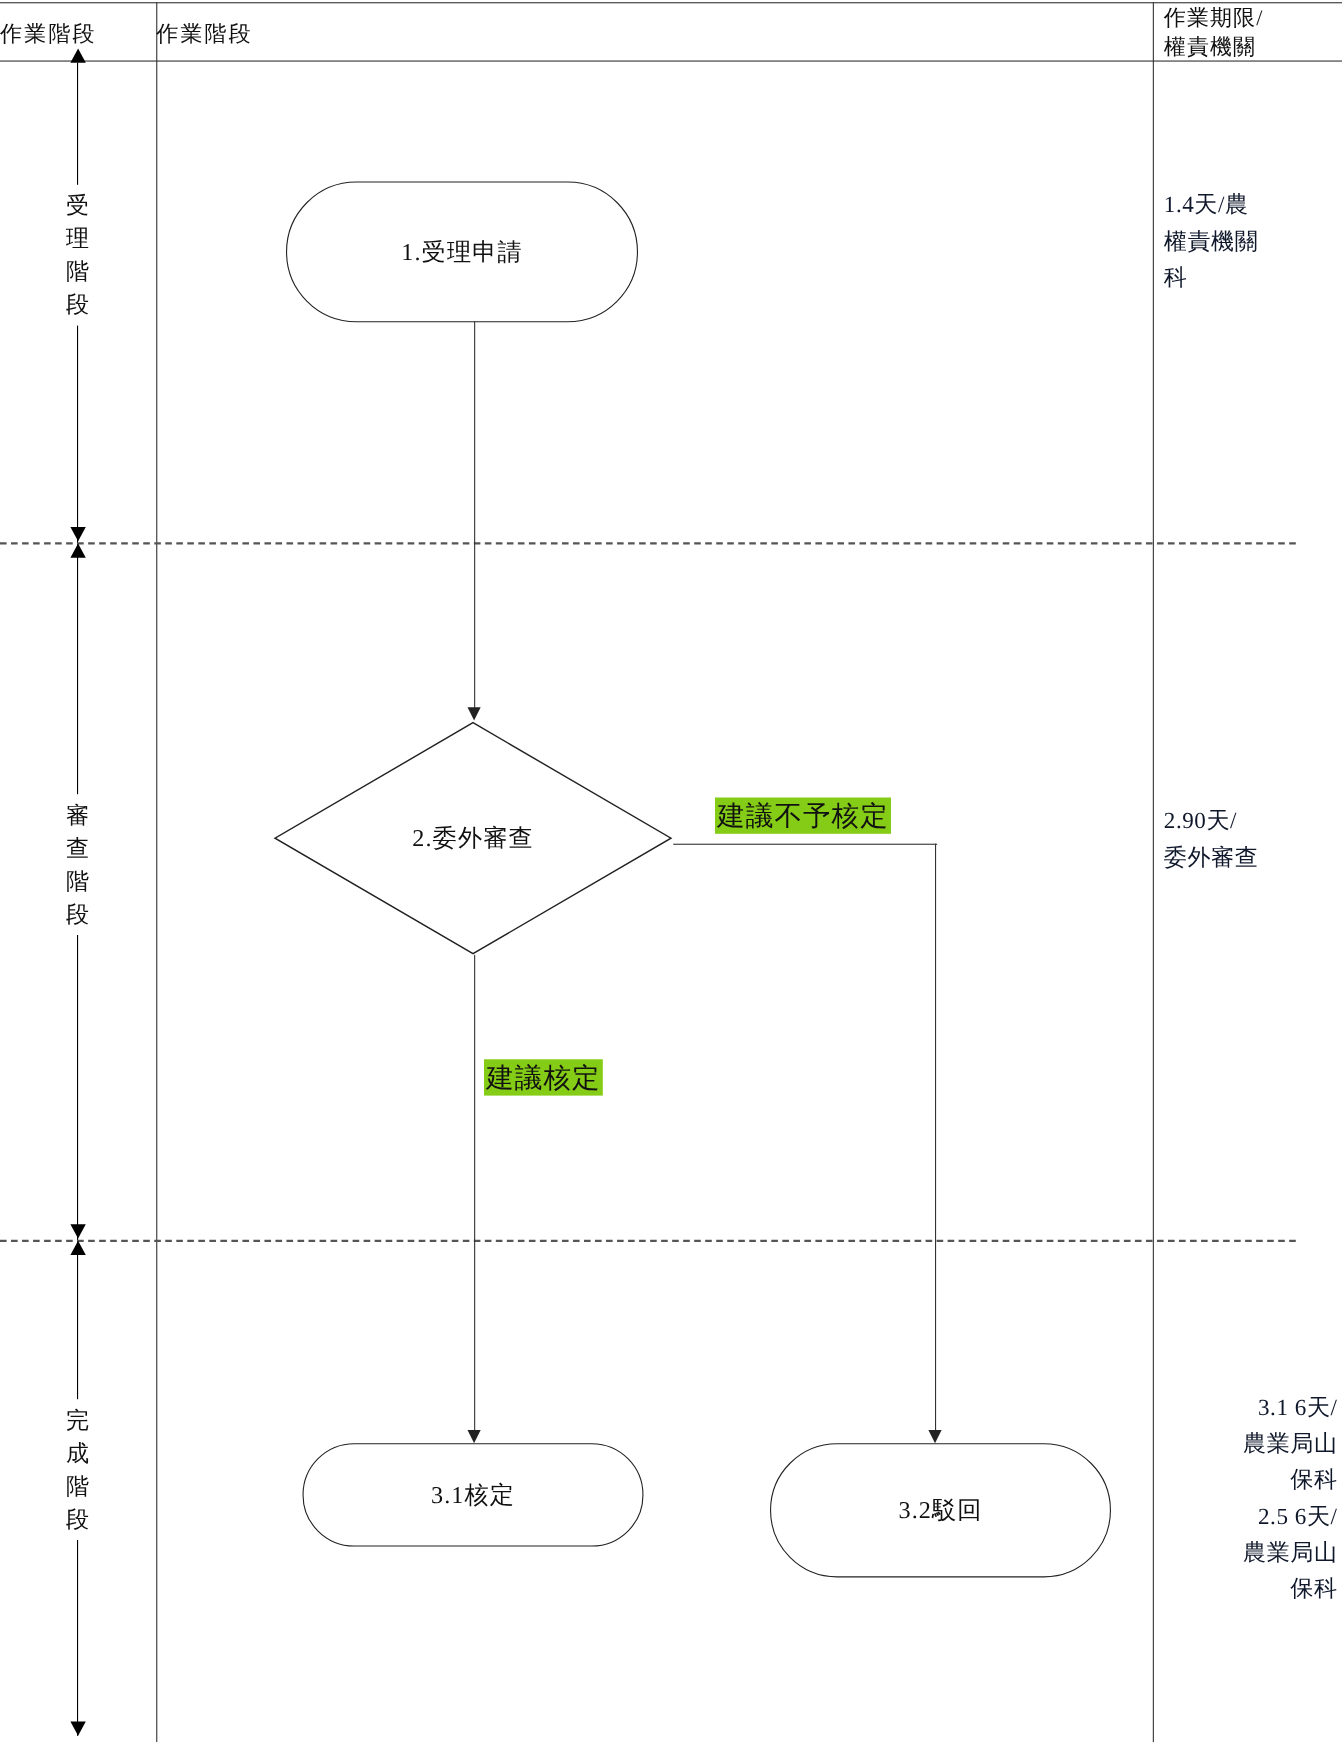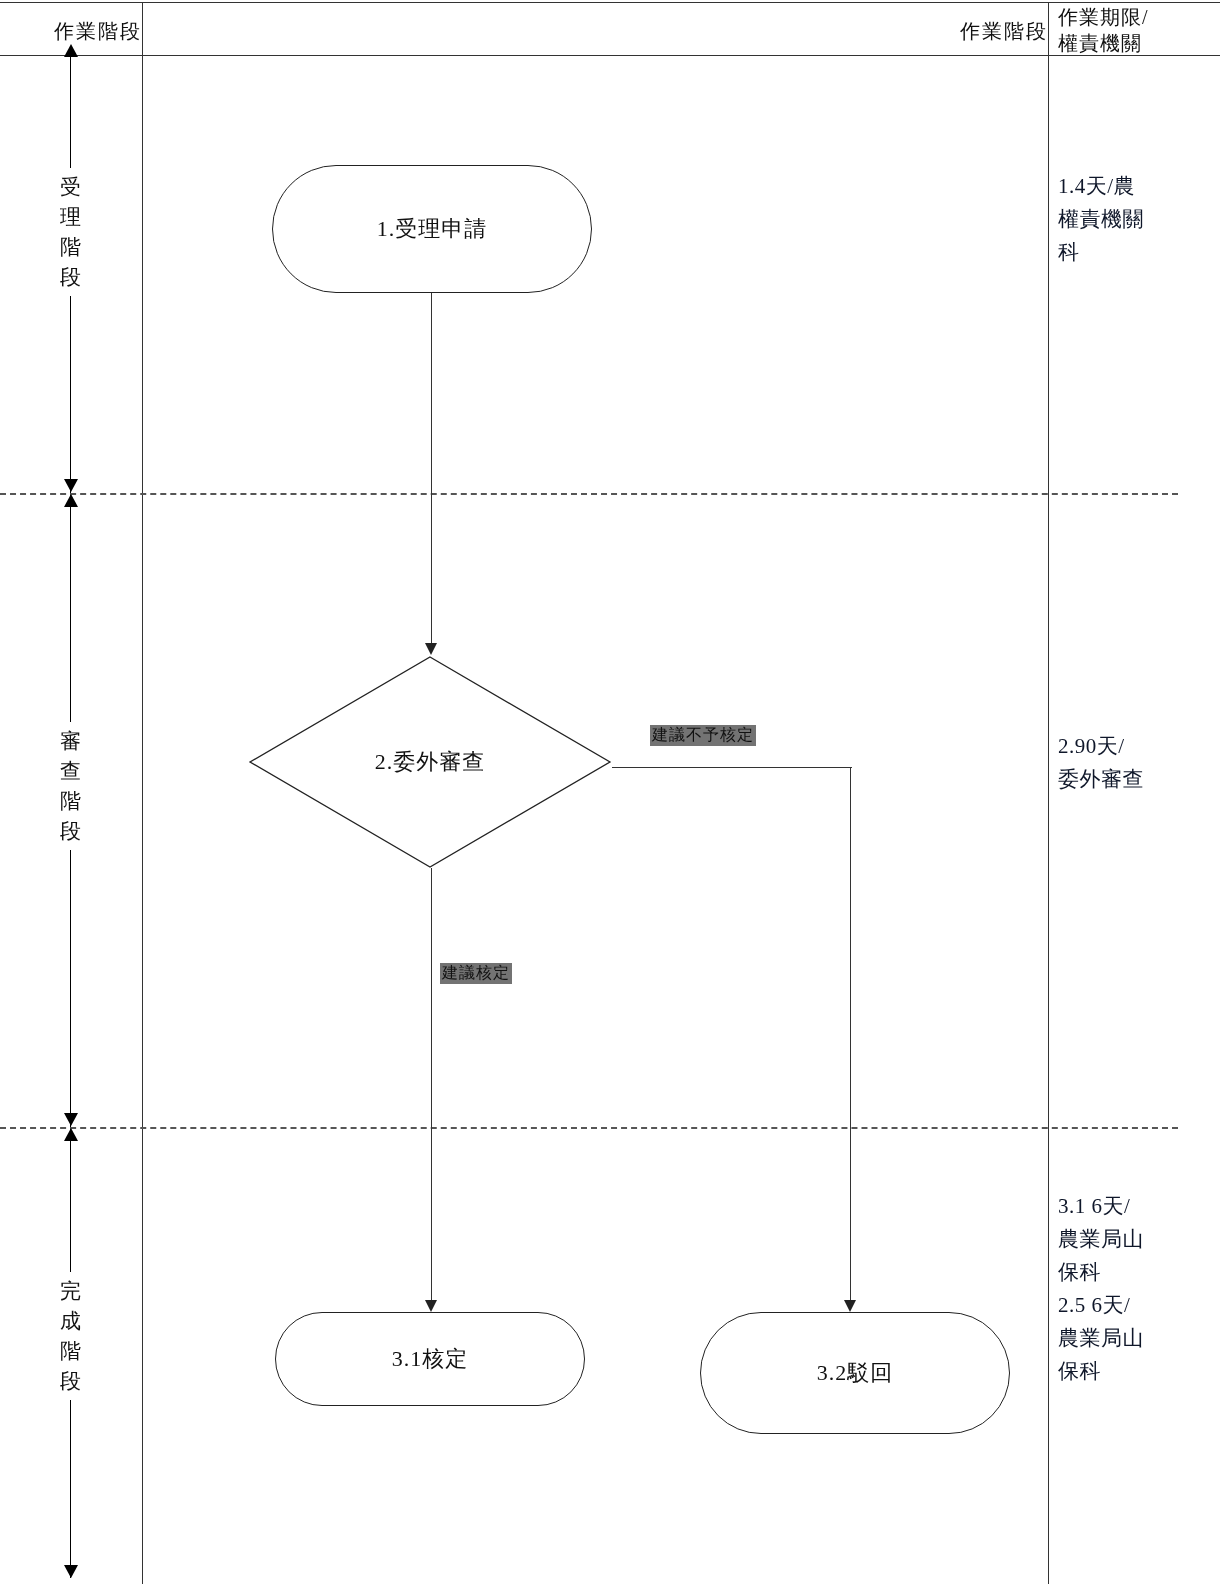--- a/index.html
+++ b/index.html
@@ -35,21 +35,21 @@
     width: 0;
     border-left: 1.4px solid #333333;
     height: 1582px;
   }
   .vrule.left-col  { left: 142px; }
   .vrule.right-col { left: 1048px; }
 
   
   .hdr-cell {
     position: absolute;
-    text-align: right;
+    text-align: left;
     font-size: 20px;
     line-height: 26px;
     letter-spacing: 2px;
     color: #111111;
   }
   #hdr-stage  { left: 0;    top: 18px; width: 142px; }
   #hdr-flow   { left: 142px;top: 18px; width: 906px; }
   #hdr-dept   { left: 1052px;top: 4px; width: 164px; text-align: left; padding-left: 6px;
                 letter-spacing: 1px; }
   #hdr-dept span { display: block; }
@@ -156,25 +156,25 @@
     position: absolute;
     width: 0; height: 0;
     border-left: 6px solid transparent;
     border-right: 6px solid transparent;
     border-top: 12px solid #222222;
   }
 
   
   .edge-label {
     position: absolute;
-    font-size: 16px;
+    font-size: 25px;
     letter-spacing: 1px;
     color: #111111;
     white-space: nowrap;
-    background: #737373;
+    background: #84cc16;
     padding: 0 2px;
   }
 
   
   .dept-note {
     position: absolute;
     left: 1058px;
     width: 158px;
     font-size: 21px;
     line-height: 33px;
@@ -242,21 +242,21 @@
   <div class="conn-v" style="left:431px; top:868px; height:440px;"></div>
   <div class="conn-arrow" style="left:425px; top:1300px;"></div>
 
   <div class="conn-h" style="left:612px; top:767px; width:240px;"></div>
   <div class="conn-v" style="left:850px; top:767px; height:541px;"></div>
   <div class="conn-arrow" style="left:844px; top:1300px;"></div>
 
   <div class="edge-label" style="left:650px; top:725px;">建議不予核定</div>
   <div class="edge-label" style="left:440px; top:963px;text-align:center;">建議核定</div>
 
-  <div class="node stadium" style="left:272px; top:165px; width:320px; height:128px;">1.受理申請</div>
+  <div class="node stadium" style="left:260px; top:165px; width:320px; height:128px;">1.受理申請</div>
 
   <div class="diamond-wrap" style="left:248px; top:655px; width:364px; height:214px;">
     <svg width="364" height="214" viewBox="0 0 364 214">
       <polygon points="182,2 362,107 182,212 2,107" fill="#ffffff" stroke="#222222" stroke-width="1.3"></polygon>
     </svg>
     <div class="diamond-label">2.委外審查</div>
   </div>
 
   <div class="node stadium" style="left:275px; top:1312px; width:310px; height:94px;font-family:Liberation Serif, serif;">3.1核定</div>
 
@@ -266,21 +266,21 @@
     <div>1.4天/農</div>
     <div>權責機關</div>
     <div>科</div>
   </div>
 
   <div class="dept-note" style="top:730px;">
     <div>2.90天/</div>
     <div>委外審查</div>
   </div>
 
-  <div class="dept-note" style="top:1190px;">
+  <div class="dept-note" style="top:1263px;text-align:right;">
     <div>3.1 6天/</div>
     <div>農業局山</div>
     <div>保科</div>
     <div>2.5 6天/</div>
     <div>農業局山</div>
     <div>保科</div>
   </div>
 
 </div>
 

